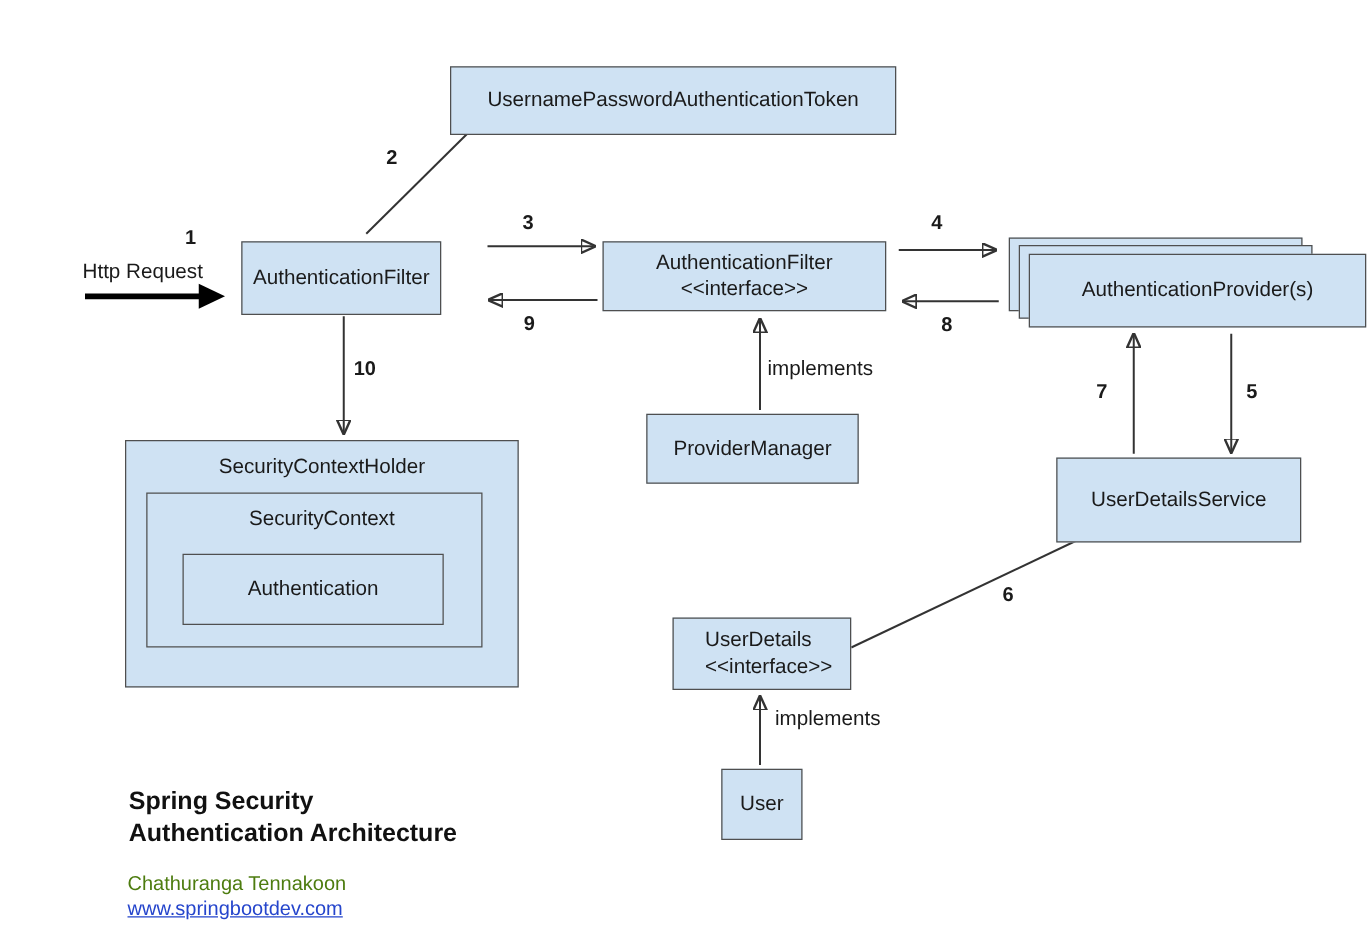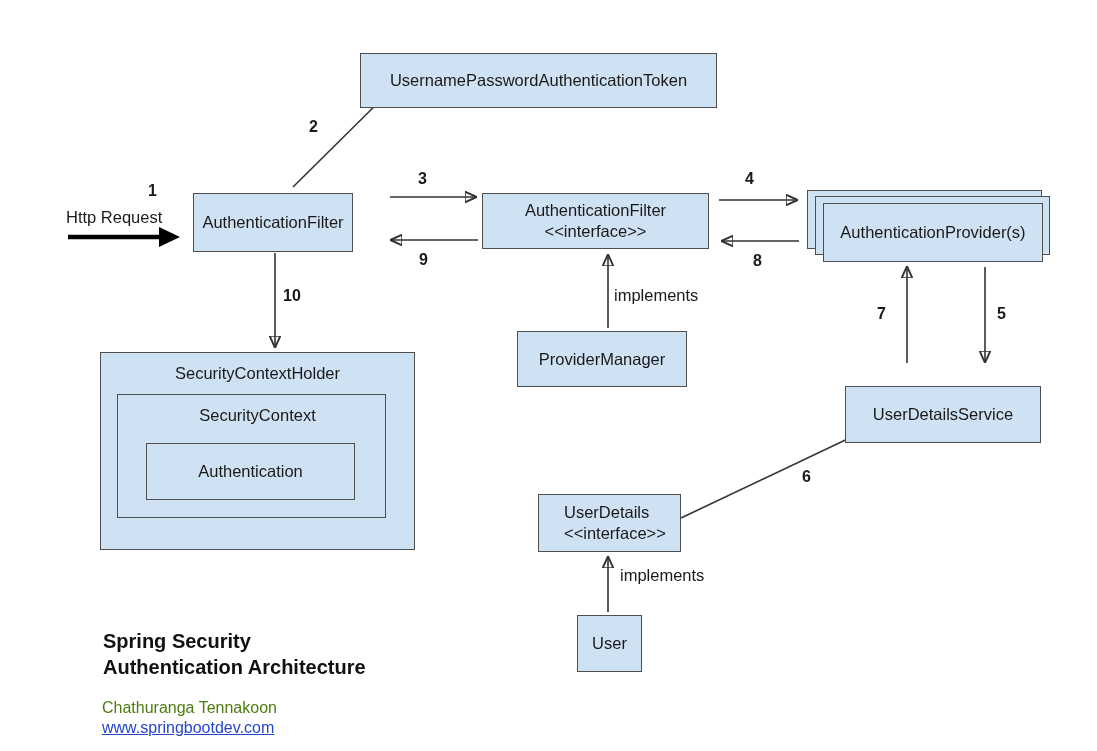--- a/index.html
+++ b/index.html
@@ -95,29 +95,29 @@
 
   <div class="node" style="left:482px;top:193px;width:227px;height:56px;">
     <span>
       <span style="display:block">AuthenticationFilter</span>
       <span style="display:block">&lt;&lt;interface&gt;&gt;</span>
     </span>
   </div>
 
   <div class="node" style="left:807px;top:190px;width:235px;height:59px;"></div>
   <div class="node" style="left:815px;top:196px;width:235px;height:59px;"></div>
-  <div class="node" style="left:823px;top:203px;width:220px;height:59px;">
+  <div class="node" style="left:823px;top:203px;width:270px;height:59px;">
     <span>AuthenticationProvider(s)</span>
   </div>
 
   <div class="node" style="left:517px;top:331px;width:170px;height:56px;">
     <span>ProviderManager</span>
   </div>
 
-  <div class="node" style="left:845px;top:366px;width:196px;height:57px;margin-top:20px;">
+  <div class="node" style="left:845px;top:366px;width:196px;height:68px;">
     <span>UserDetailsService</span>
   </div>
 
   <div class="node left-text" style="left:538px;top:494px;width:143px;height:58px;">
     <span>
       <span style="display:block">UserDetails</span>
       <span style="display:block">&lt;&lt;interface&gt;&gt;</span>
     </span>
   </div>
 

